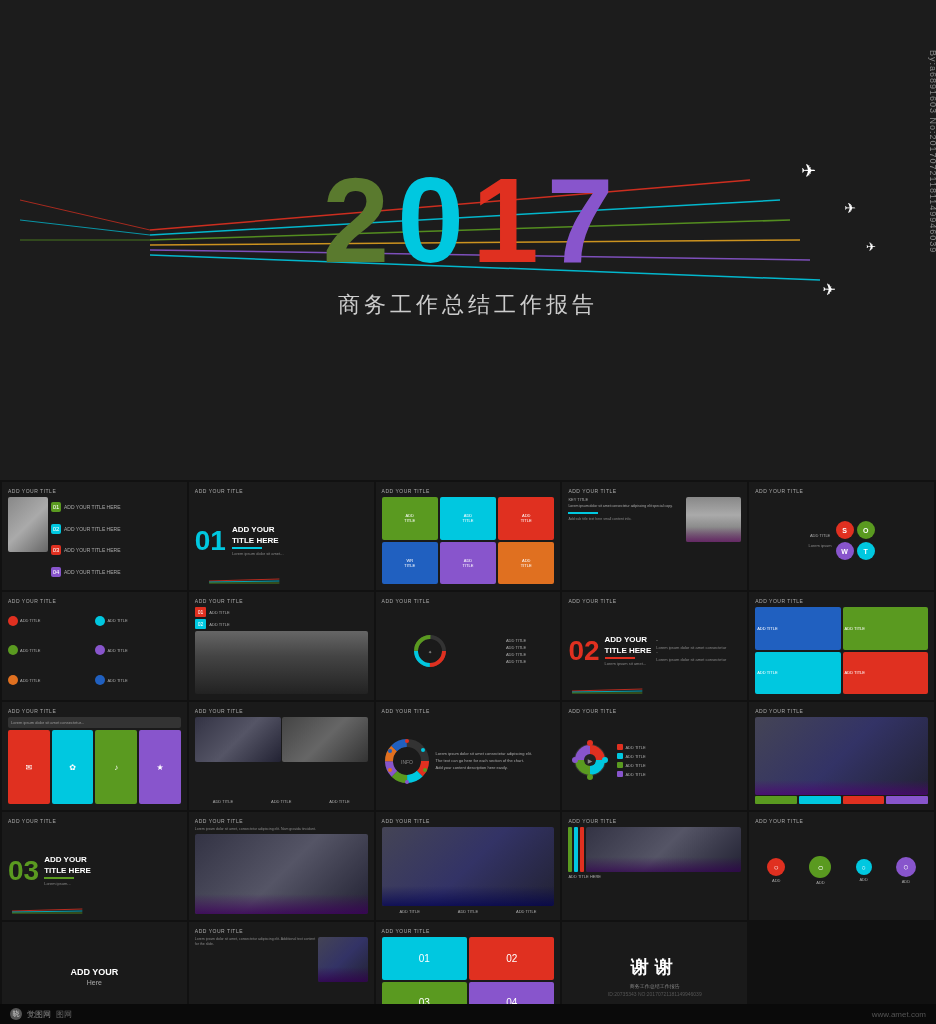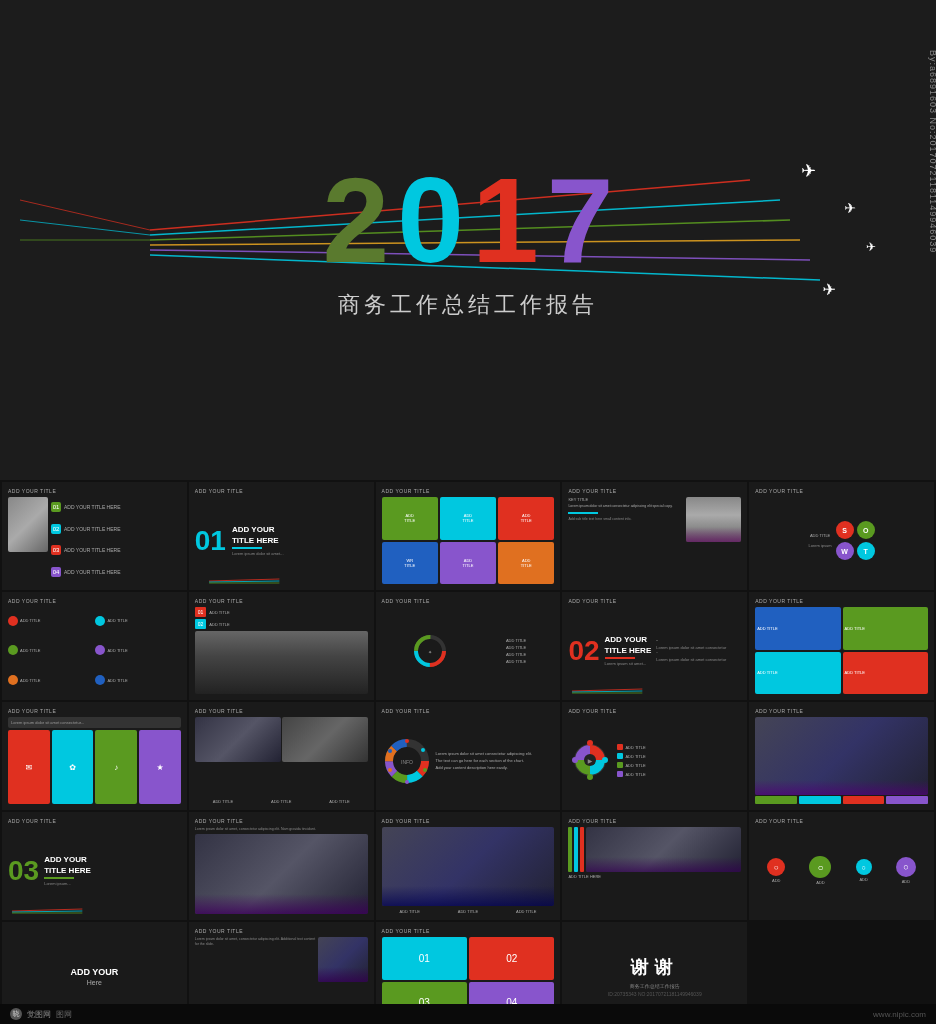--- a/index.html
+++ b/index.html
@@ -670,14 +670,14 @@
 </div>
 
 <div style="position:absolute;bottom:0;left:0;right:0;height:20px;background:#0a0a0a;display:flex;align-items:center;justify-content:space-between;padding:0 10px;z-index:100;">
   <div style="display:flex;align-items:center;gap:5px;">
     <div style="width:12px;height:12px;border-radius:50%;background:#555;display:flex;align-items:center;justify-content:center;">
       <span style="font-size:7px;color:#ccc;">晓</span>
     </div>
     <span style="font-size:8px;color:#888;">觉图网</span>
     <span style="font-size:8px;color:#666;">图网</span>
   </div>
-  <span style="font-size:8px;color:#555;">www.nipic.com</span>
+  <span style="font-size:8px;color:#555;">www.amet.com</span>
 </div>
 
 </body></html>

